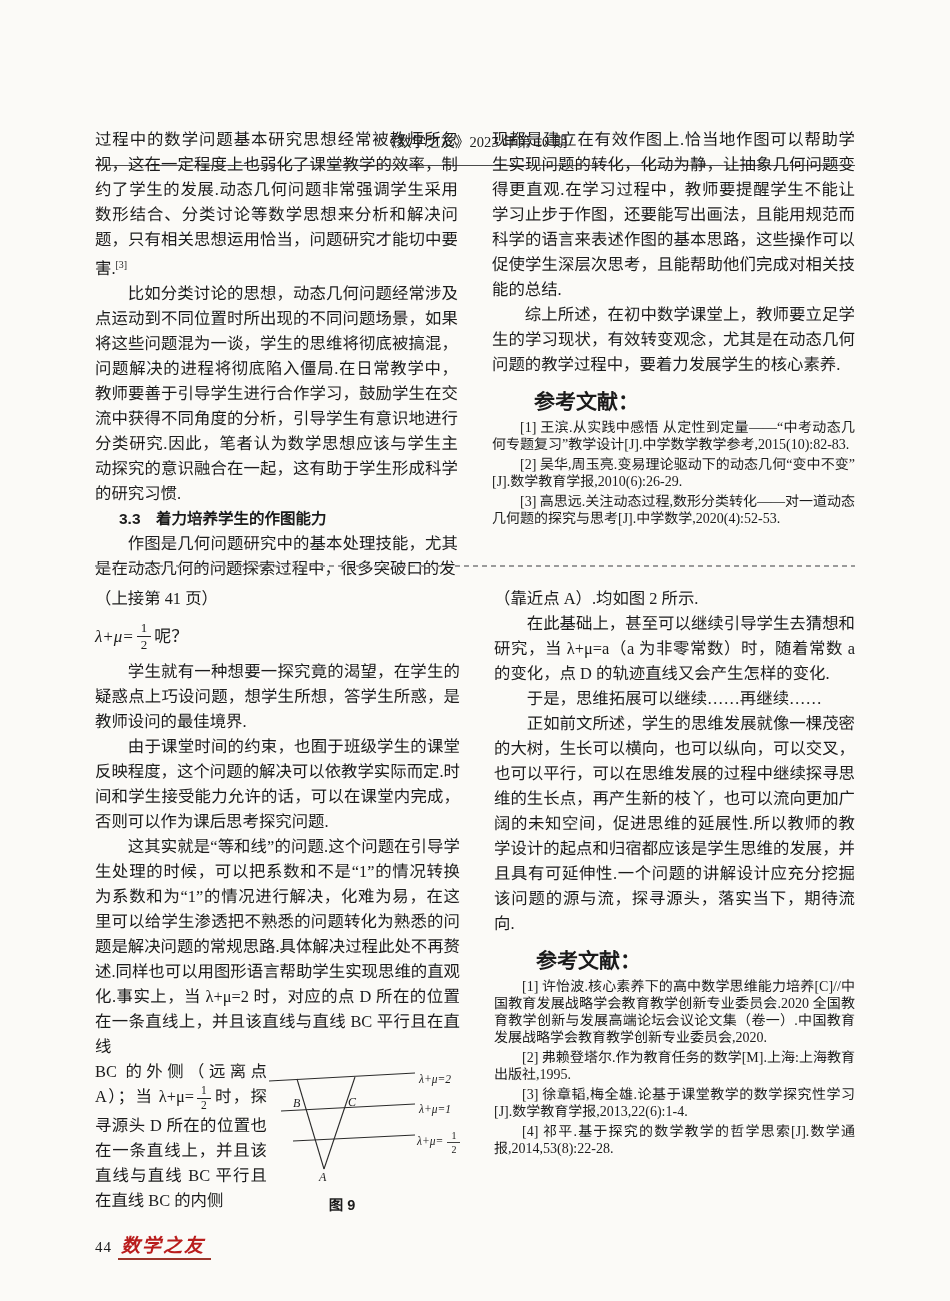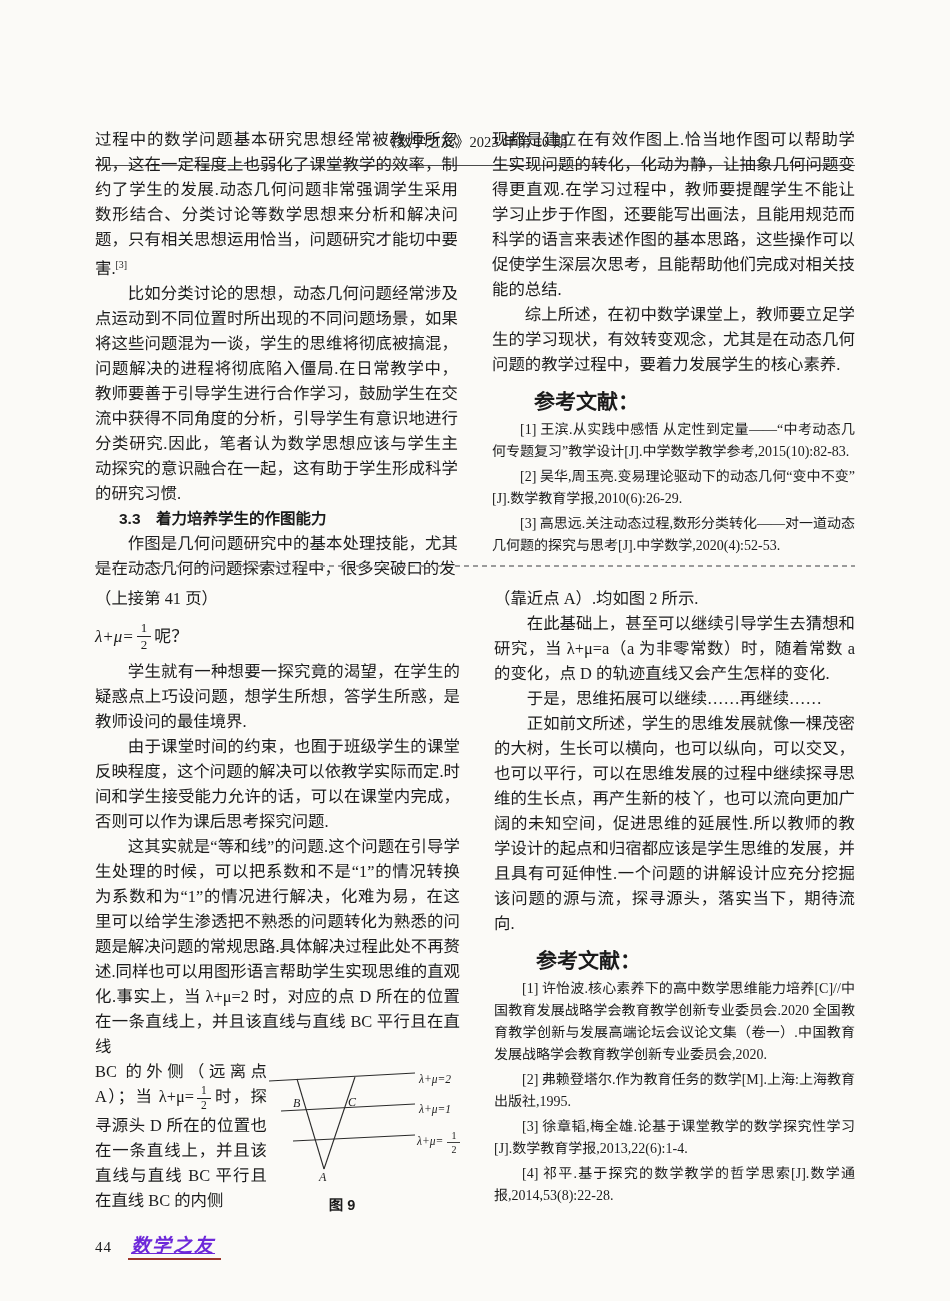--- a/index.html
+++ b/index.html
@@ -25,21 +25,21 @@
   p.body { text-indent: 2em; }
   p.noindent { text-indent: 0; }
   .h3 {
     font-weight: bold; font-family: "Liberation Sans", "DejaVu Sans", sans-serif;
     font-size: 15.5px; line-height: 25px; margin-left: 24px;
   }
   .refs-title {
     font-weight: bold; font-family: "Liberation Sans", "DejaVu Sans", sans-serif;
     font-size: 21px; margin: 12px 0 5px; text-indent: 2em;
   }
-  .ref { font-size: 14px; line-height: 22px; margin-bottom: 3px; text-indent: 2em; text-align: justify; }
+  .ref { font-size: 14px; line-height: 17px; margin-bottom: 3px; text-indent: 2em; text-align: justify; }
   sup.cite { font-size: 10px; vertical-align: super; }
   .formula { margin: 9px 0 7px; font-size: 17px; display: flex; align-items: center; text-indent: 0; }
   .math { font-style: italic; }
   .frac { display: inline-block; text-align: center; vertical-align: middle; font-size: 13px; line-height: 1.2; margin: 0 3px; }
   .frac .num { display: block; border-bottom: 1px solid #222; padding: 0 4px; }
   .frac .den { display: block; }
   .frac.small { font-size: 11.5px; }
   .wrap-row { display: flex; }
   .wrap-text { width: 172px; text-align: justify; }
   .figure { width: 193px; padding-top: 6px; }
@@ -49,24 +49,23 @@
     font-family: "Liberation Sans", "DejaVu Sans", sans-serif;
     font-size: 14.5px; margin-top: 10px;
   }
   .divider {
     position: absolute; left: 95px; top: 565px; width: 760px; height: 2px;
     background: repeating-linear-gradient(90deg, #9a9a9a 0 5px, transparent 5px 9px);
   }
   .footer { position: absolute; left: 95px; top: 1230px; display: flex; align-items: baseline; }
   .footer .pageno { font-size: 15px; letter-spacing: 1px; }
   .footer .logo {
-    font-style: italic; font-weight: bold; color: #6d28d9; font-size: 19px;
+    font-style: italic; font-weight: bold; color: #b91c1c; font-size: 19px;
     border-bottom: 2px solid #9c352b; padding: 0 6px 1px 3px; letter-spacing: 2px;
-    margin-left: 16px;
-    text-decoration: underline;
+    margin-left: 6px;
   }
 </style>
 </head>
 <body>
 
 <div class="header">
   <span>《数学之友》</span>
   <span>2023 年第 10 期</span>
 </div>
 

